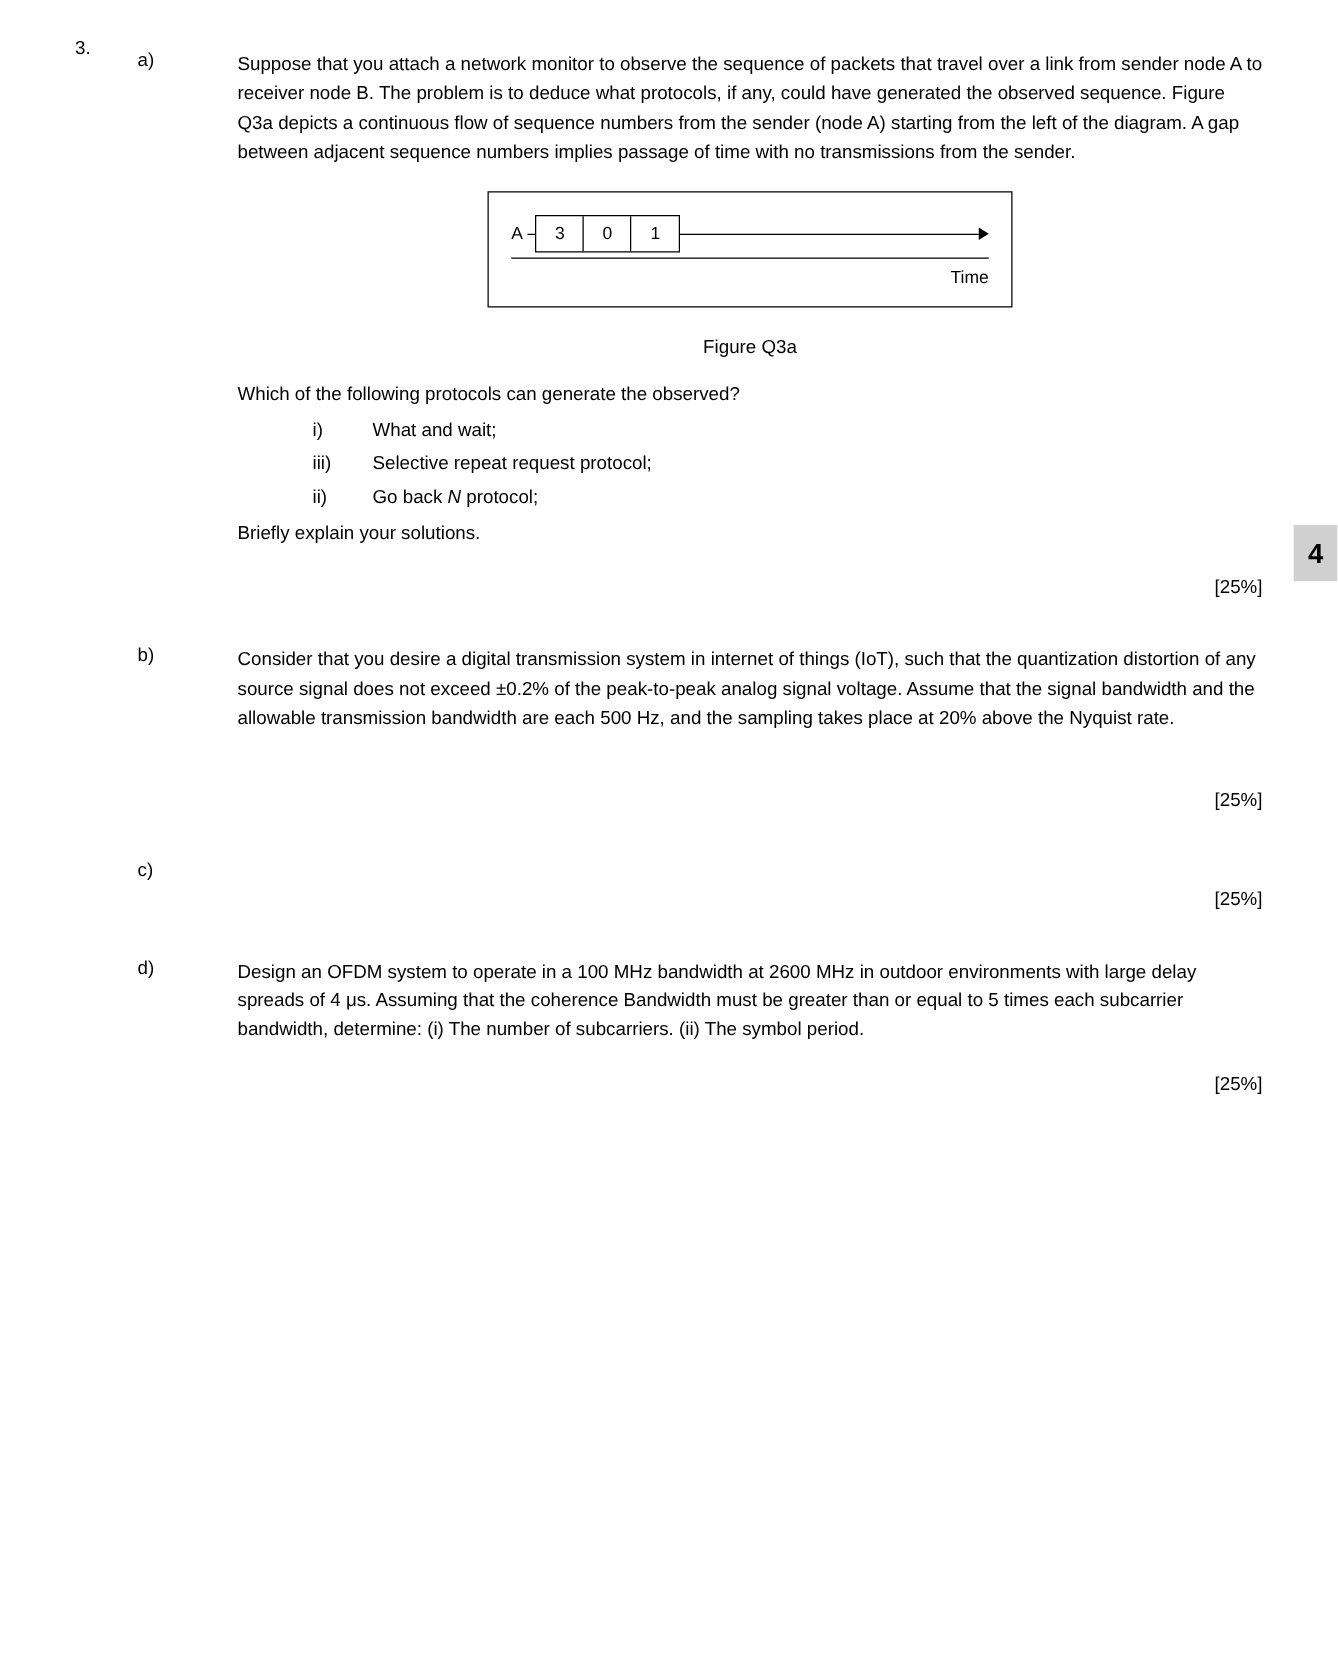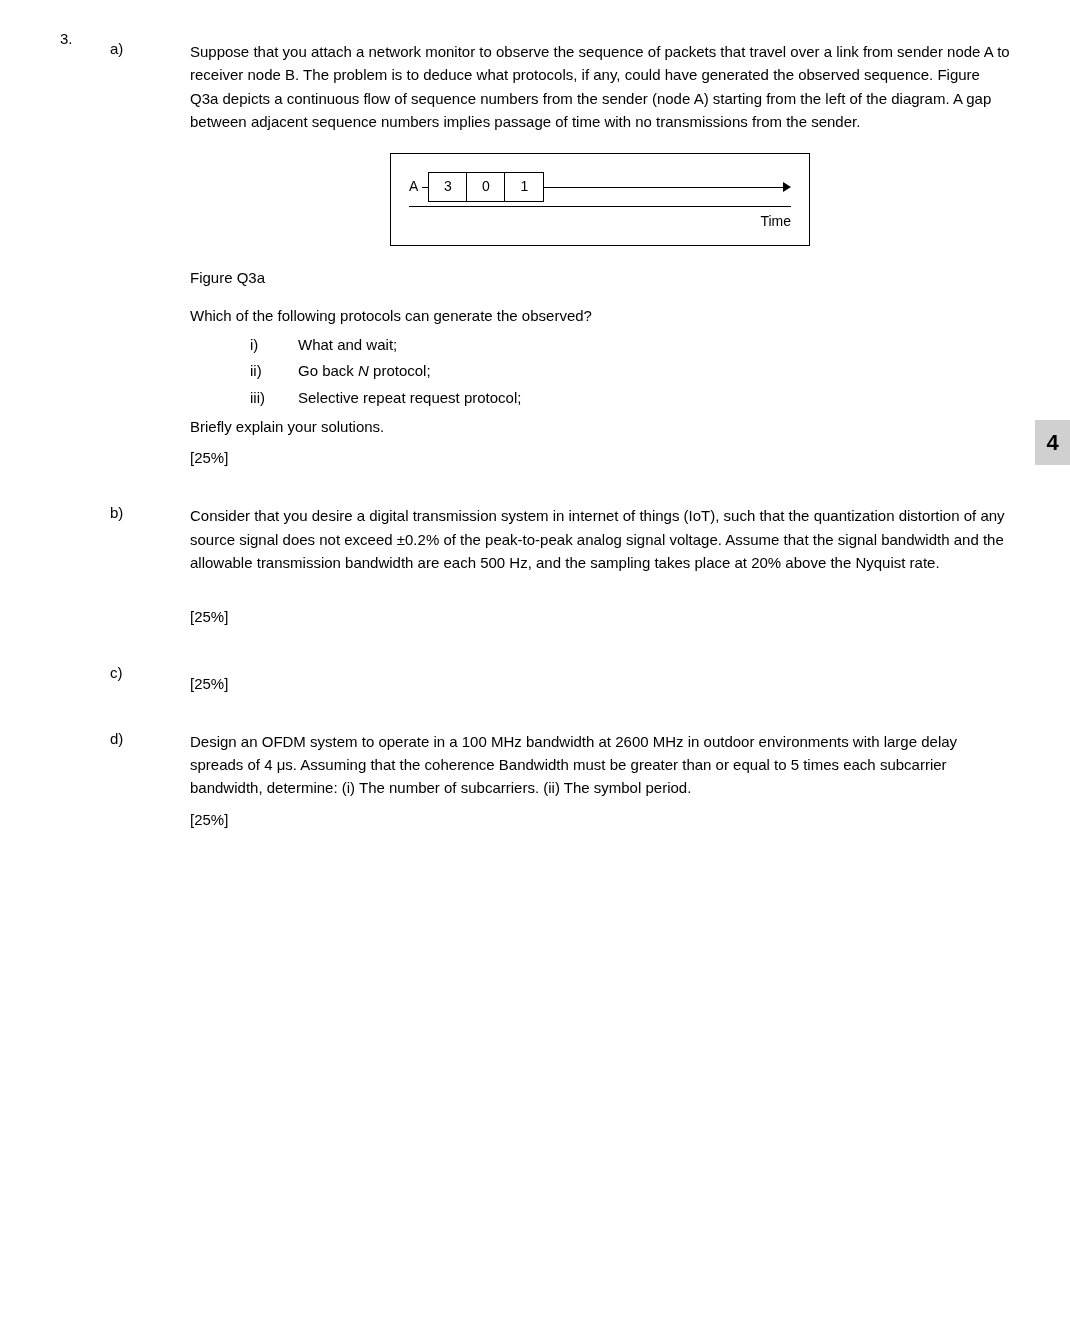--- a/index.html
+++ b/index.html
@@ -42,26 +42,28 @@
       font-size: 15px;
     }
 
     .question-content {
       flex: 1;
       font-size: 15px;
       line-height: 1.55;
     }
 
     .figure-caption {
+      text-align: center;
       margin: 20px 0 15px 0;
       font-size: 15px;
     }
 
     .marks {
-      margin-top: 8px;
+      text-align: right;
+      margin-top: 20px;
       font-size: 15px;
     }
 
     .page-number-tab {
       position: absolute;
       right: 0;
       top: 420px;
       background: #d0d0d0;
       width: 35px;
       height: 45px;
@@ -124,26 +126,26 @@
           <div class="figure-caption">Figure Q3a</div>
 
           <p>Which of the following protocols can generate the observed?</p>
 
           <div style="margin: 6px 0 6px 60px;">
             <div style="display:flex; gap:18px; margin-bottom:3px;">
               <span style="width:30px; flex-shrink:0;">i)</span>
               <span>What and wait;</span>
             </div>
             <div style="display:flex; gap:18px; margin-bottom:3px;">
+              <span style="width:30px; flex-shrink:0;">iii)</span>
+              <span>Selective repeat request protocol;</span>
+            </div>
+            <div style="display:flex; gap:18px; margin-bottom:3px;">
               <span style="width:30px; flex-shrink:0;">ii)</span>
               <span>Go back <span style="font-style:italic;">N</span> protocol;</span>
-            </div>
-            <div style="display:flex; gap:18px; margin-bottom:3px;">
-              <span style="width:30px; flex-shrink:0;">iii)</span>
-              <span>Selective repeat request protocol;</span>
             </div>
           </div>
 
           <p>Briefly explain your solutions.</p>
 
           <div class="marks">[25%]</div>
         </div>
       </div>
 
       <div class="sub-question-block">

